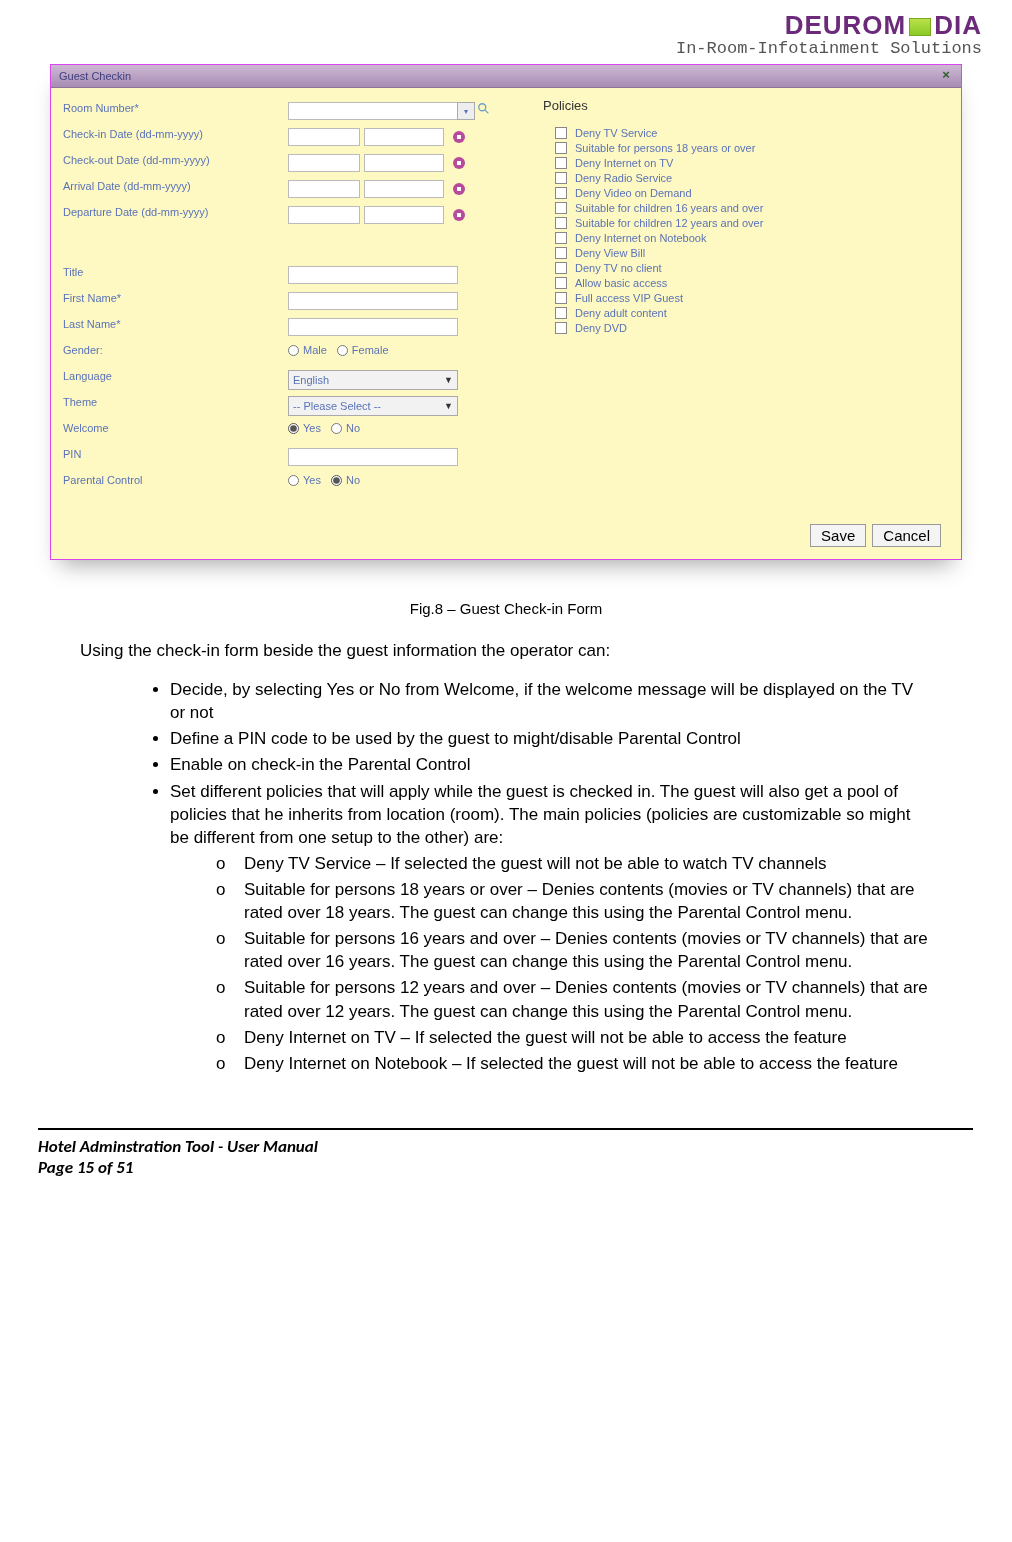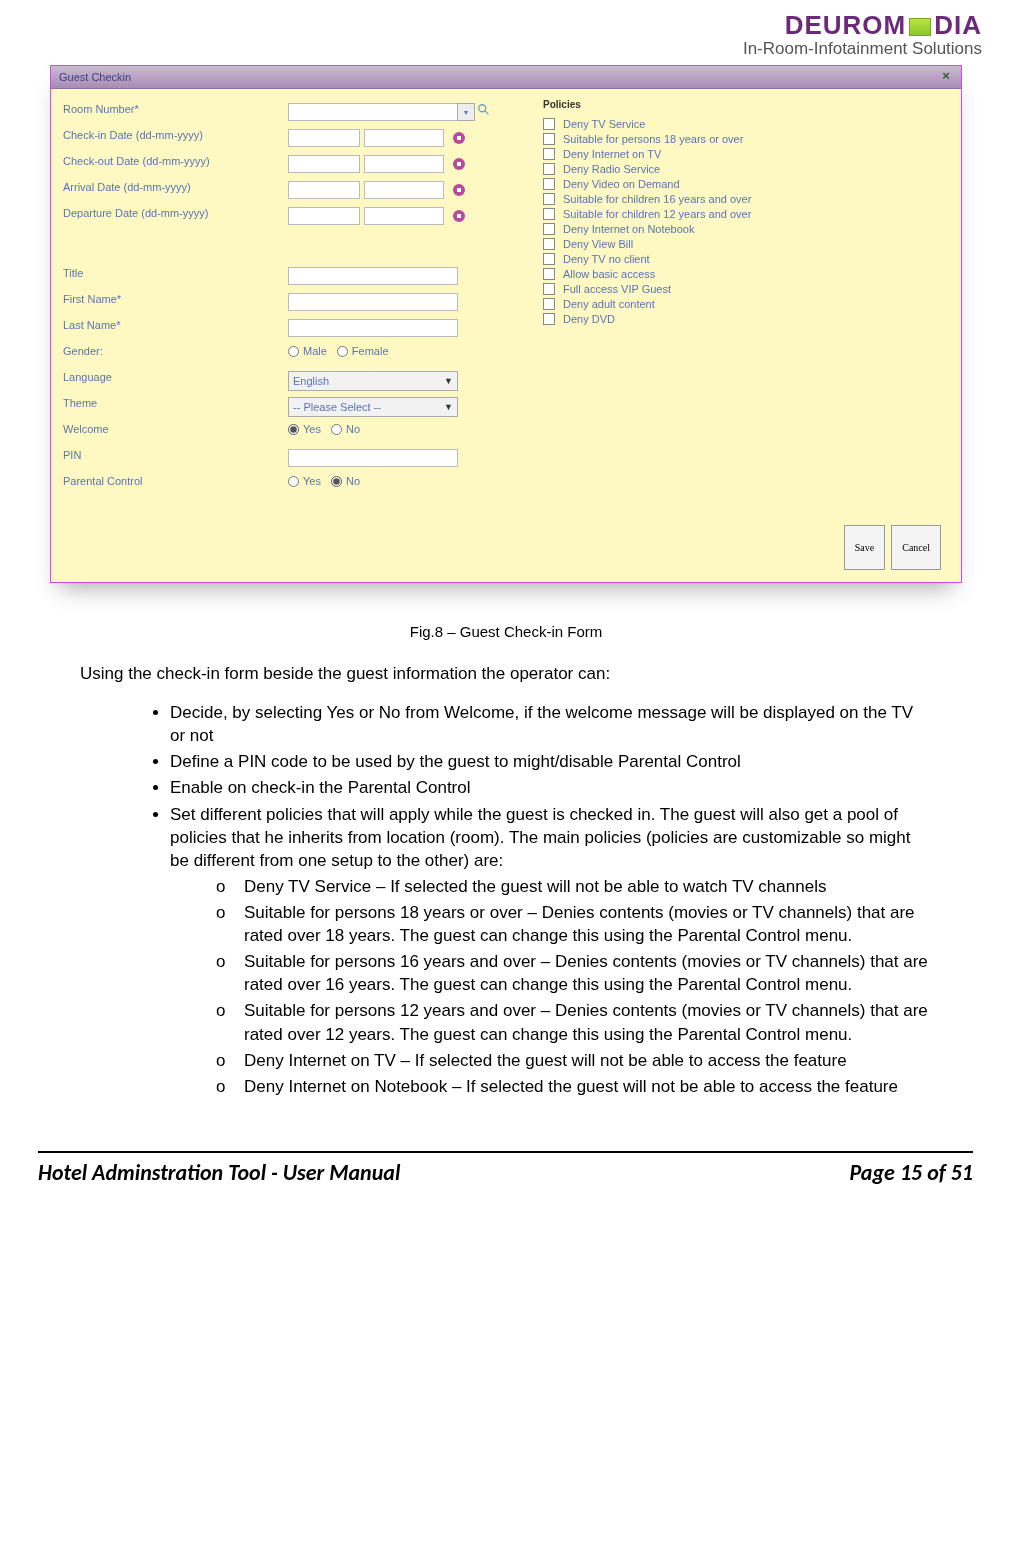--- a/index.html
+++ b/index.html
@@ -26,21 +26,21 @@
   }
   .logo-square {
     display: inline-block; width: 22px; height: 18px;
     background: linear-gradient(#b9e24a,#8ac926);
     border: 1px solid #7aa91f;
     margin: 0 1px;
     position: relative;
     top: 1px;
   }
   .logo-sub {
-    font-family: Liberation Sans, sans-serif;
+    font-family: Liberation Mono, monospace;
     font-size: 17px;
     color: #555;
     margin-top: -2px;
   }
   
   .shot {
     border: 1px solid #d946ef;
     box-shadow: 0 14px 22px -10px rgba(0,0,0,0.35);
     font-family: Verdana, Tahoma, sans-serif;
     font-size: 11px;
@@ -78,25 +78,25 @@
   .inp.w-date2 { width: 80px; }
   .inp.w-text { width: 170px; }
   .sel { border: 1px solid #aaa; height: 20px; width: 170px; background: #f2f2f2; font-size: 11px; padding: 0 4px; display: flex; align-items: center; justify-content: space-between; }
   .sel .arrow { font-size: 9px; color: #333; }
   .date-ico { width: 18px; height: 18px; margin-left: 6px; display: inline-flex; align-items: center; justify-content: center; }
   .date-ico svg { width: 16px; height: 16px; }
   .magnify-ico { width: 14px; height: 14px; margin-left: 2px; display: inline-flex; align-items: center; justify-content: center; }
   .room-drop { width: 18px; height: 18px; border: 1px solid #aaa; background: #eee; display: inline-flex; align-items: center; justify-content: center; font-size: 8px; margin-left: -1px; }
   .radio-wrap { display: inline-flex; align-items: center; gap: 4px; margin-right: 10px; color: #5a73b8; }
   .radio { width: 11px; height: 11px; accent-color: #555; }
-  .policies-title { color: #333; font-size: 10px; margin-bottom: 8px; font-weight: bold; }
-  .policy-row { display: flex; gap: 8px; margin: 3px 0; color: #5a73b8; }
+  .policies-title { color: #333; font-size: 13px; margin-bottom: 14px; }
+  .policy-row { display: flex; gap: 8px; margin: 3px 12px; color: #5a73b8; }
   .chk { width: 12px; height: 12px; border: 1px solid #888; background: #fff; }
   .btn-bar { padding: 8px 20px 12px; display: flex; justify-content: flex-end; gap: 6px; }
-  .btn { border: 1px solid #999; background: #f4f4f4; padding: 16px 10px; font-size: 10px; cursor: pointer; font-family: Liberation Serif, serif; }
+  .btn { border: 1px solid #999; background: #f4f4f4; padding: 2px 10px; font-size: 15px; cursor: pointer; }
   
   .fig-caption { text-align: center; font-size: 15px; margin: 14px 0 22px; }
   .doc-text { font-size: 17px; line-height: 1.36; padding: 0 30px 50px 30px; }
   .intro { margin-bottom: 16px; }
   ul.bullets { list-style: disc; padding-left: 90px; }
   ul.bullets > li { margin: 3px 0; }
   ul.sublist { list-style: none; padding-left: 46px; margin-top: 3px; }
   ul.sublist > li { margin: 3px 0; position: relative; padding-left: 28px; }
   ul.sublist > li::before { content: "o"; position: absolute; left: 0; top: 0; }
   
@@ -104,21 +104,22 @@
     border-top: 2px solid #000;
     width: 935px;
     margin: 0 -12px;
     margin-left: -12px;
     padding: 6px 0 16px;
     display: flex;
     justify-content: space-between;
     font-family: Calibri, sans-serif;
     font-style: italic;
     font-weight: 600;
-    font-size: 22px;
+    font-size: 17px;
+    flex-direction: column;
   }
 </style>
 </head>
 <body>
 
 <div class="logo-block">
   <div class="logo-main">
     <span>DEUROM</span>
     <span class="logo-square"></span>
     <span>DIA</span>

